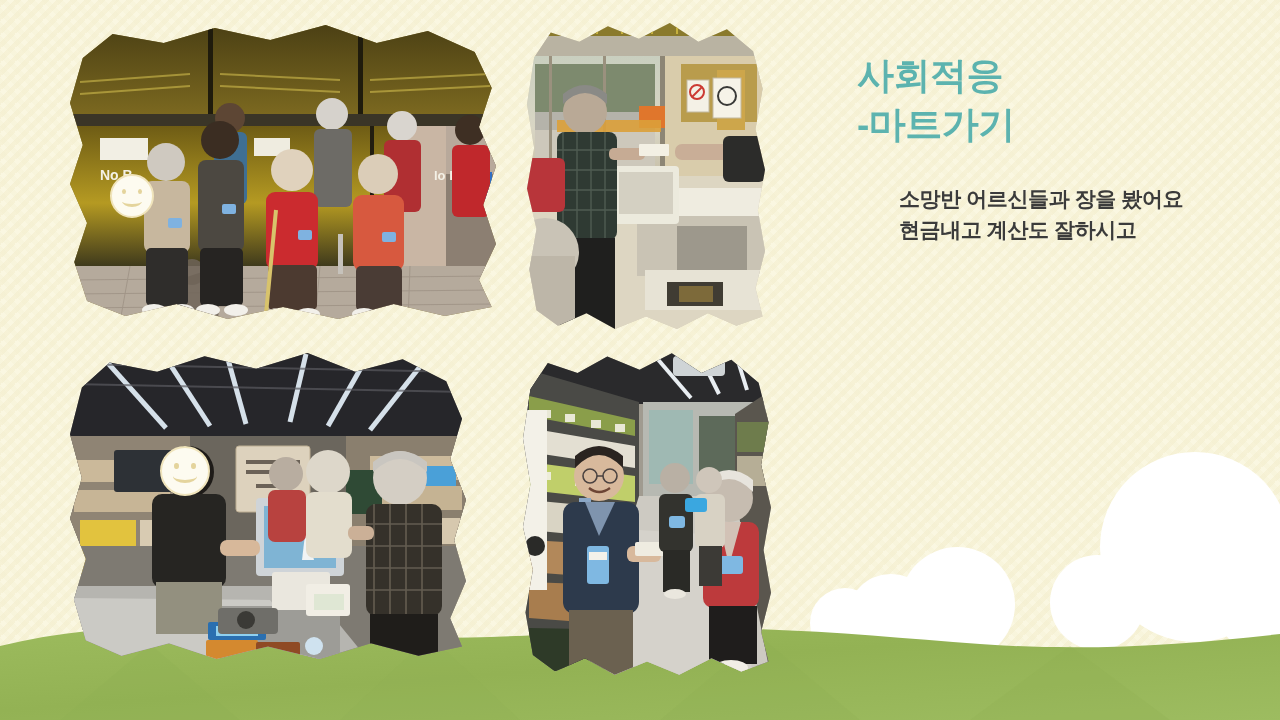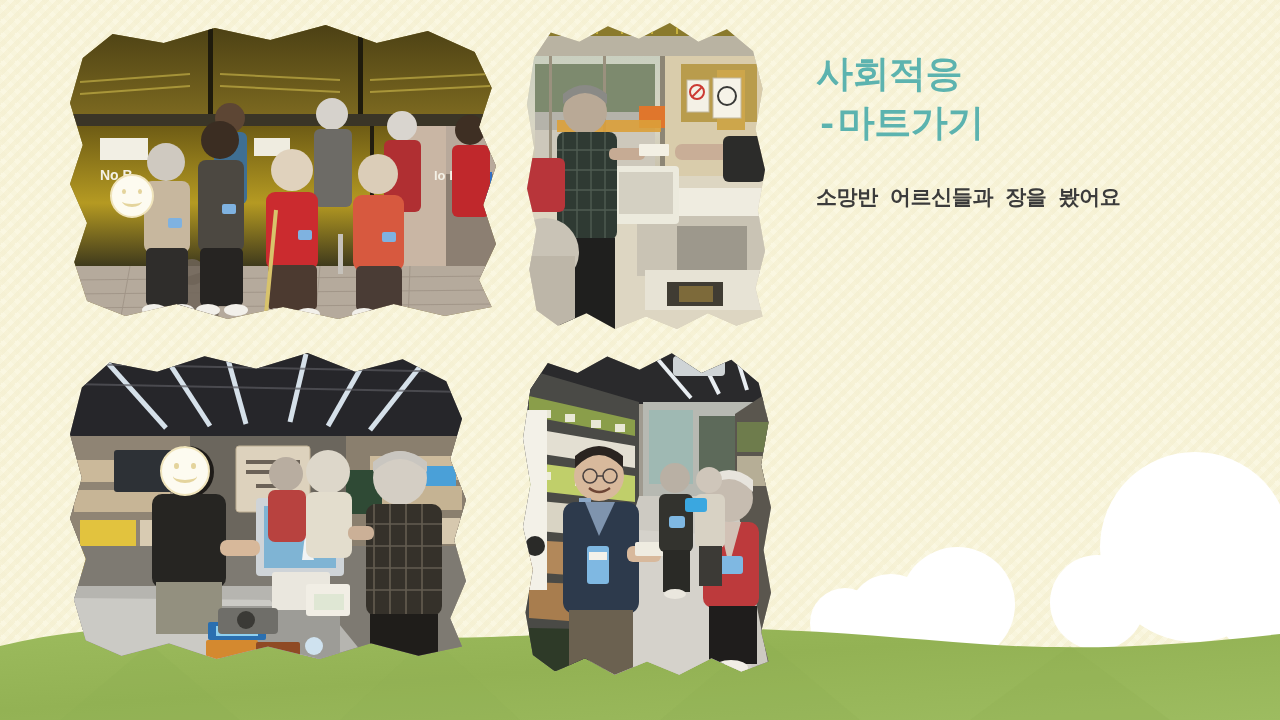--- a/index.html
+++ b/index.html
@@ -56,30 +56,30 @@
   }
   .photo .inner{ position:absolute; inset:0; overflow:hidden; }
   .photo svg{ position:absolute; inset:0; width:100%; height:100%; }
 
   #photo-1{ left:70px;  top:22px;  width:426px; height:300px; }
   #photo-2{ left:527px; top:20px;  width:238px; height:312px; }
   #photo-3{ left:70px;  top:350px; width:396px; height:312px; }
   #photo-4{ left:523px; top:350px; width:248px; height:328px; }
 
   
-  #text-col{ position:absolute; left:816px; top:52px; width:420px;font-family:Liberation Mono, monospace; }
+  #text-col{ position:absolute; left:857px; top:52px; width:420px; }
   #title{
     color:#5cb3af;
     font-size:37px;
     font-weight:bold;
     line-height:1.32;
     letter-spacing:-.5px;
     white-space:pre-line;
   }
-  #body-block{ margin-top:34px; }
+  #body-block{ margin-top:34px;margin-left:42px; }
   .body-line{
     color:#3b3b3b;
     font-size:21px;
     font-weight:bold;
     line-height:1.47;
     letter-spacing:-.4px;
     white-space:nowrap;
   }
   .emoji-face{
     display:inline-block;
@@ -543,16 +543,17 @@
       </svg>
     </div>
   </div>
 
   <div id="text-col">
     <div id="title">사회적응
 -마트가기</div>
 
     <div id="body-block">
       <div class="body-line">소망반 어르신들과 장을 봤어요</div>
+      <div class="body-line">현금내고 계산도 잘하시고</div>
     </div>
   </div>
 
 </div>
 
 </body></html>

